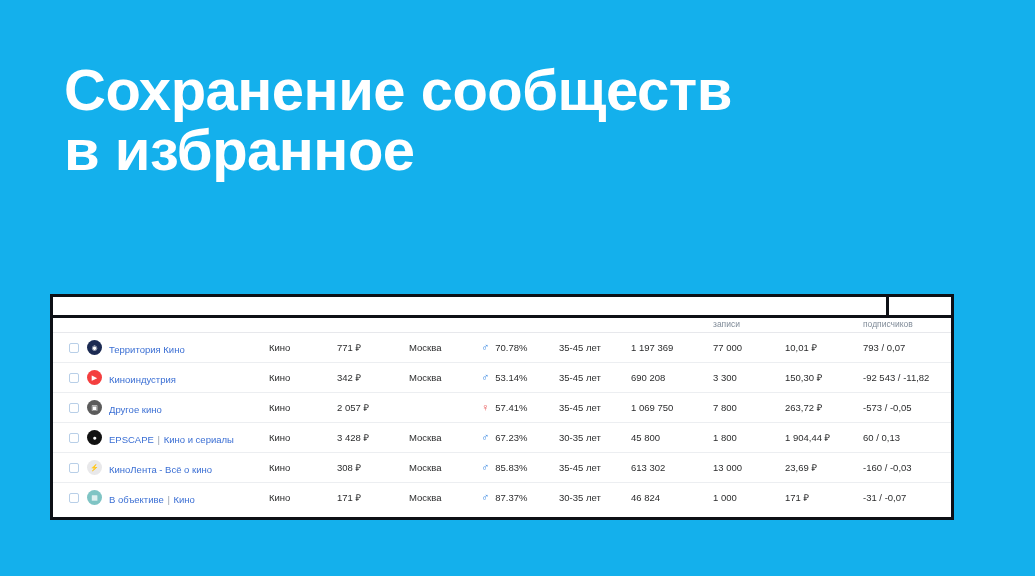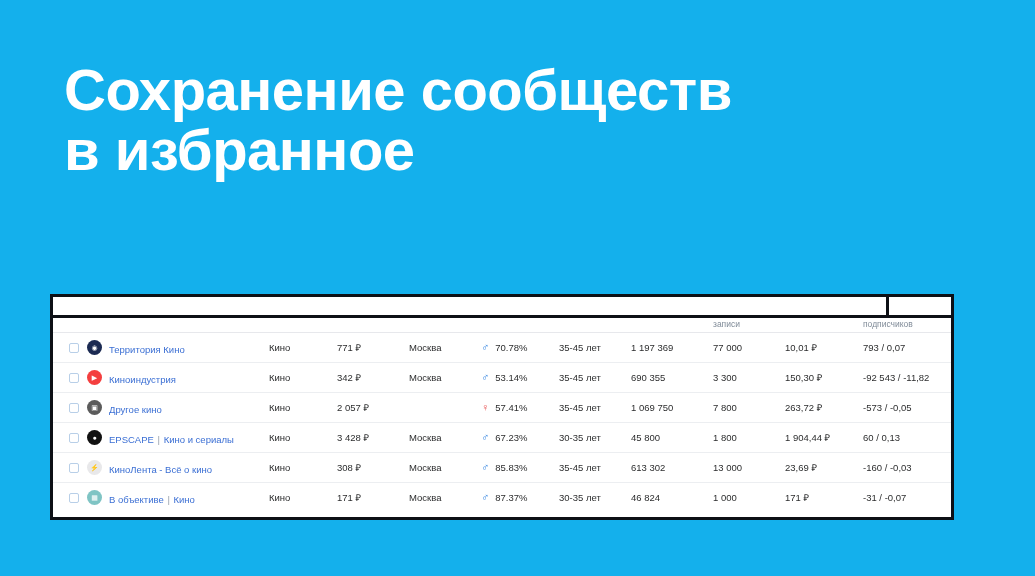--- a/index.html
+++ b/index.html
@@ -270,21 +270,21 @@
             <td class="muted">Кино</td>
             <td class="muted">342 ₽</td>
             <td class="muted">Москва</td>
             <td>
               <div class="gender-cell">
                 <span class="gender-sym gender-m">♂</span>
                 <span>53.14%</span>
               </div>
             </td>
             <td class="muted">35-45 лет</td>
-            <td class="muted">690 355</td>
+            <td class="muted">690 208</td>
             <td class="muted">3 300</td>
             <td class="muted">150,30 ₽</td>
             <td class="muted">-92 543 / -11,82</td>
           </tr>
           <tr>
             <td>
               <span class="chk"></span>
             </td>
             <td>
               <div class="name-cell">

